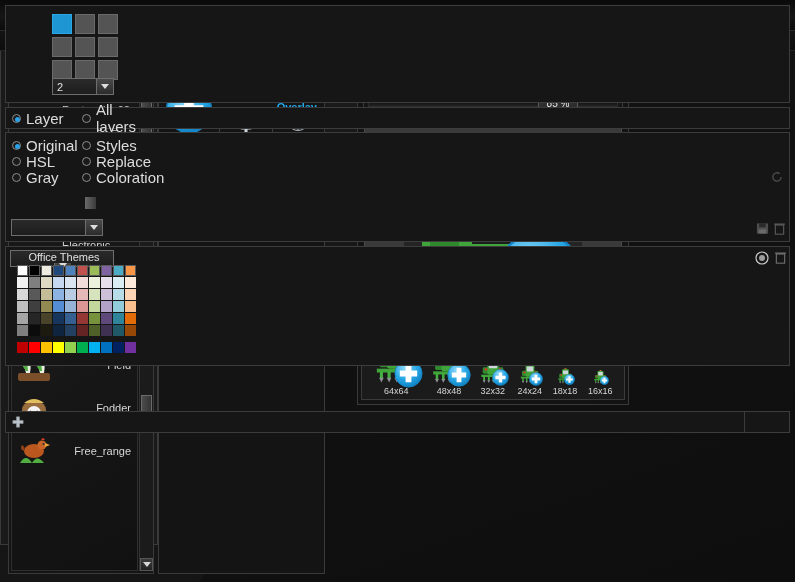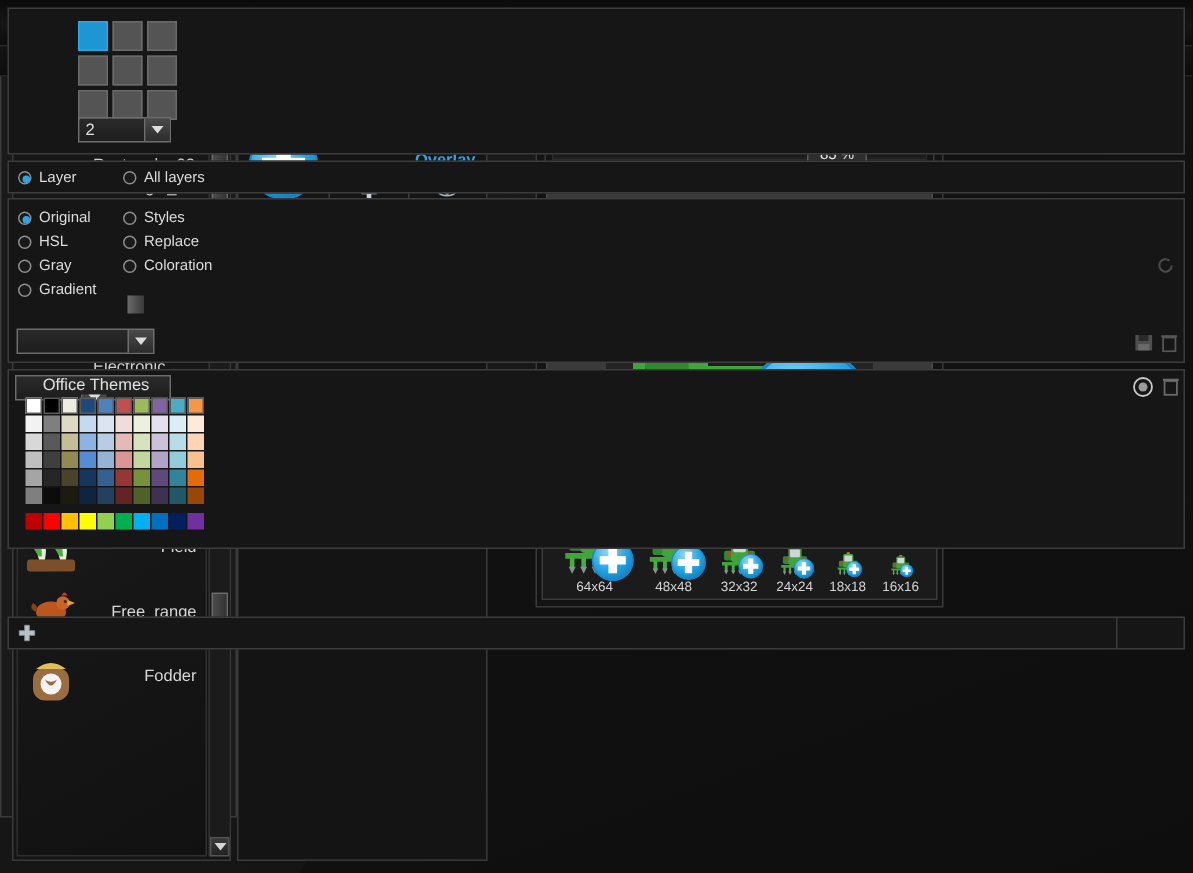--- a/index.html
+++ b/index.html
@@ -125,21 +125,21 @@
   .combo .carrow { width:17px; height:15px; border-left:1px solid #6d6d6d;
      background:linear-gradient(180deg,#4a4a4a,#2c2c2c); display:flex; align-items:center; justify-content:center; }
   .carrow div { width:0;height:0;border-left:4px solid transparent;border-right:4px solid transparent;border-top:5px solid #ddd;}
   #layer-sec { top:107px; height:22px; }
   #mode-sec { top:132px; height:110px; }
   .radio-row { display:flex; align-items:center; height:15px; }
   .rad { width:9px; height:9px; border-radius:50%; border:1px solid #8d8d8d; background:#1a1a1a;
      margin-right:5px; position:relative; flex:none; }
   .rad.on::after { content:""; position:absolute; left:2px; top:2px; width:5px; height:5px;
      border-radius:50%; background:#2ba3e8; }
-  .rlabel { font-size:10px; color:#dcdcdc; }
+  .rlabel { font-size:15px; color:#dcdcdc; }
   #palette-sec { top:246px; height:120px; }
   .swatch-grid { position:absolute; left:11px; top:18px; display:grid;
       grid-template-columns:repeat(10,11px); gap:1px; }
   .sw { width:11px; height:11px; }
   .sw.r0 { border:1px solid #5a5a5a; }
   #plus-sec { top:411px; height:22px; display:flex; }
   svg { display:block; }
 </style>
 </head>
 <body>
@@ -266,41 +266,41 @@
               <path d="M12 26 q-7-9 -4-14 q6 4 6 14z" fill="#4fae3f"></path>
               <path d="M26 28 q-4-12 2-16 q4 6 2 16z" fill="#e8efe0"></path>
               <path d="M26 26 q-7-9 -4-14 q6 4 6 14z" fill="#4fae3f"></path>
             </svg>
           </div>
           <div class="ilabel">Field</div>
         </div>
         <div class="irow">
           <div class="ithumb">
             <svg width="40" height="40" viewBox="0 0 40 40">
+              <rect x="8" y="14" width="24" height="22" rx="8" fill="#9a6d3f"></rect>
+              <path d="M10 15 q10-8 20 0 z" fill="#e2bf5e"></path>
+              <circle cx="20" cy="25" r="7" fill="#f4f4f4"></circle>
+              <path d="M16 22 q4 8 8 0 q-4 3 -8 0z" fill="#9a6d3f"></path>
+            </svg>
+          </div>
+          <div class="ilabel">Fodder</div>
+        </div>
+        <div class="irow">
+          <div class="ithumb">
+            <svg width="40" height="40" viewBox="0 0 40 40">
               <path d="M6 32 q6-10 12 0 q5-9 12 0 z" fill="#4fae3f"></path>
               <ellipse cx="20" cy="20" rx="10" ry="7" fill="#b9571f"></ellipse>
               <circle cx="28" cy="14" r="4.5" fill="#c96429"></circle>
               <path d="M31 12 l5 2 l-5 2z" fill="#e8a33a"></path>
               <path d="M27 9 q2-4 4 0z" fill="#cf3b2a"></path>
               <circle cx="29.5" cy="13" r="1" fill="#2a2a2a"></circle>
               <path d="M10 20 q-5-2 -2-6 q4 2 2 6z" fill="#8e3f16"></path>
             </svg>
           </div>
           <div class="ilabel">Free_range</div>
-        </div>
-        <div class="irow">
-          <div class="ithumb">
-            <svg width="40" height="40" viewBox="0 0 40 40">
-              <rect x="8" y="14" width="24" height="22" rx="8" fill="#9a6d3f"></rect>
-              <path d="M10 15 q10-8 20 0 z" fill="#e2bf5e"></path>
-              <circle cx="20" cy="25" r="7" fill="#f4f4f4"></circle>
-              <path d="M16 22 q4 8 8 0 q-4 3 -8 0z" fill="#9a6d3f"></path>
-            </svg>
-          </div>
-          <div class="ilabel">Fodder</div>
         </div>
       </div>
     <div class="vscroll" style="top:20px;bottom:2px;">
       <div class="sb-arrow sb-up">
           <div></div>
         </div>
       <div class="sb-thumb" style="top:96px;height:26px;"></div>
       <div class="sb-arrow sb-dn" style="position:absolute;bottom:0;left:0;">
           <div></div>
         </div>
@@ -918,26 +918,20 @@
             </div>
           </div>
           <div style="display: flex; height: 16px;">
             <div class="radio-row" style="width: 70px;">
               <span class="rad"></span>
               <span class="rlabel">Gray</span>
             </div>
             <div class="radio-row" style="width: 70px;">
               <span class="rad"></span>
               <span class="rlabel">Coloration</span>
-            </div>
-          </div>
-          <div style="display: flex; height: 16px;">
-            <div class="radio-row" style="width: 70px;">
-              <span class="rad"></span>
-              <span class="rlabel">Gradient</span>
             </div>
           </div>
         </div>
       <div class="combo" style="position:absolute; left:5px; bottom:5px; width:92px;">
         <div class="ctext"></div>
         <div class="carrow">
             <div></div>
           </div>
       </div>
       <div style="position:absolute; right:20px; bottom:6px;">

